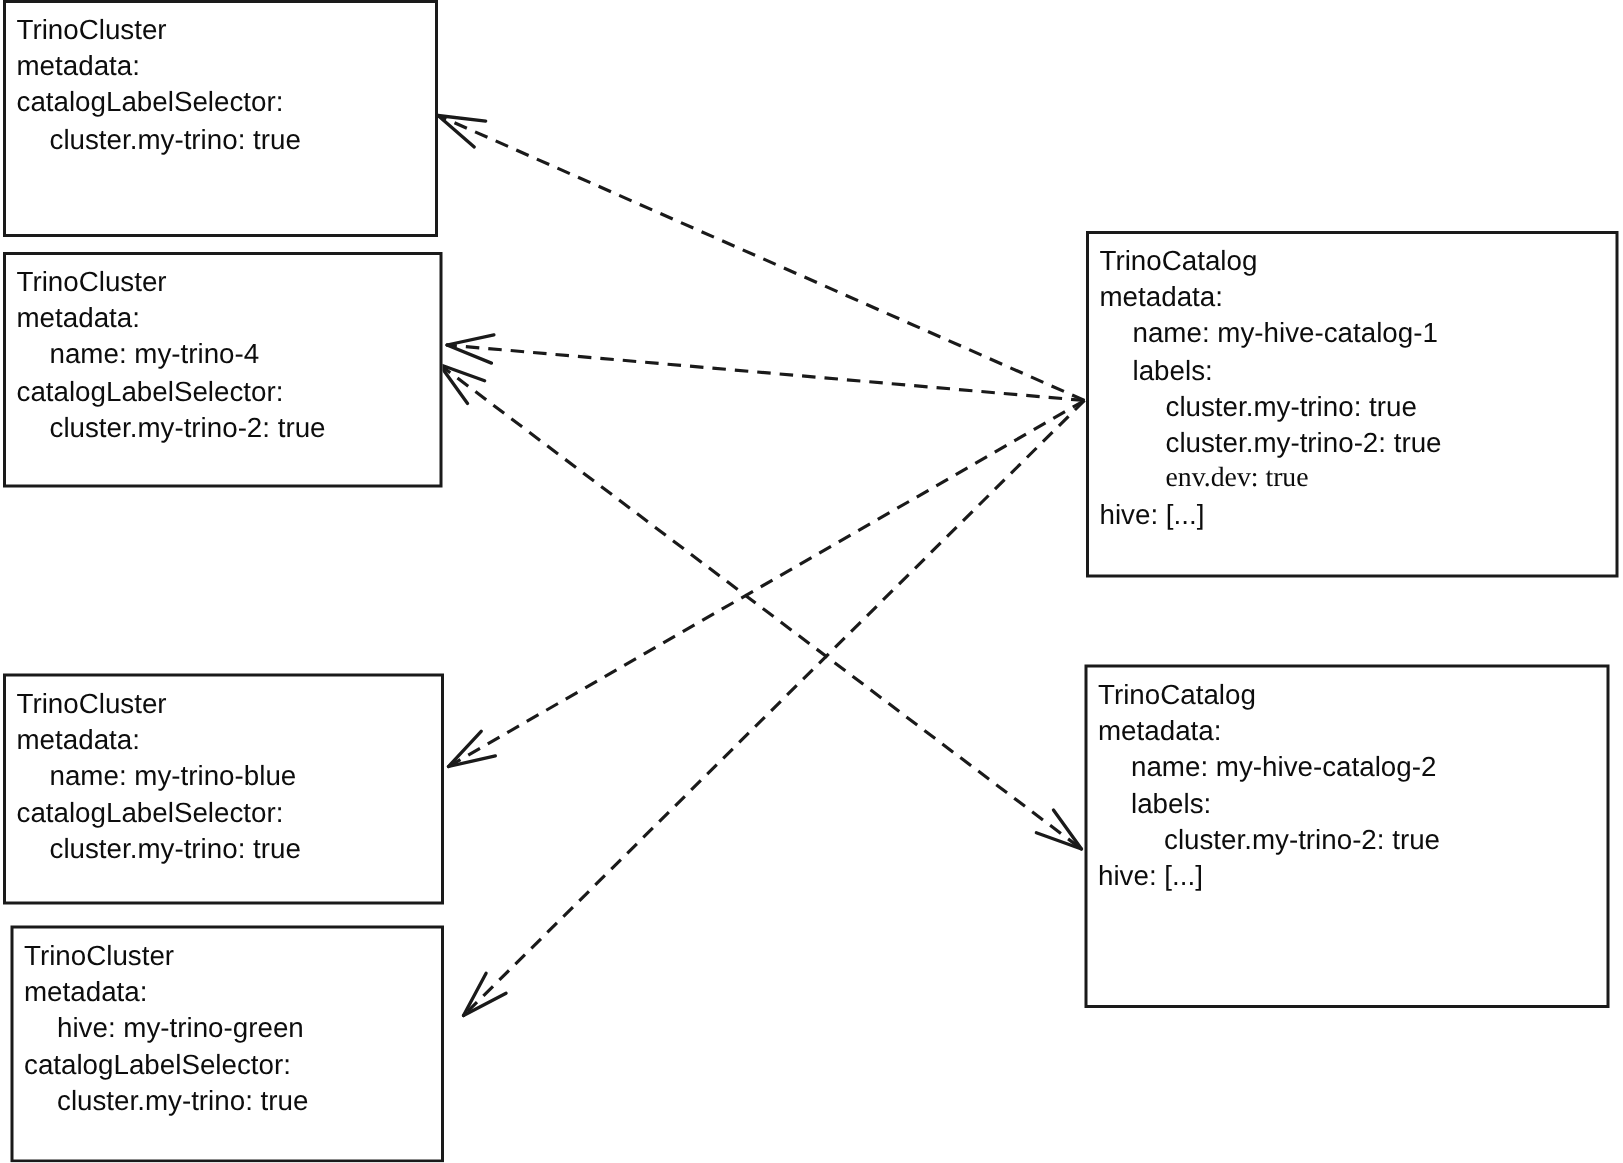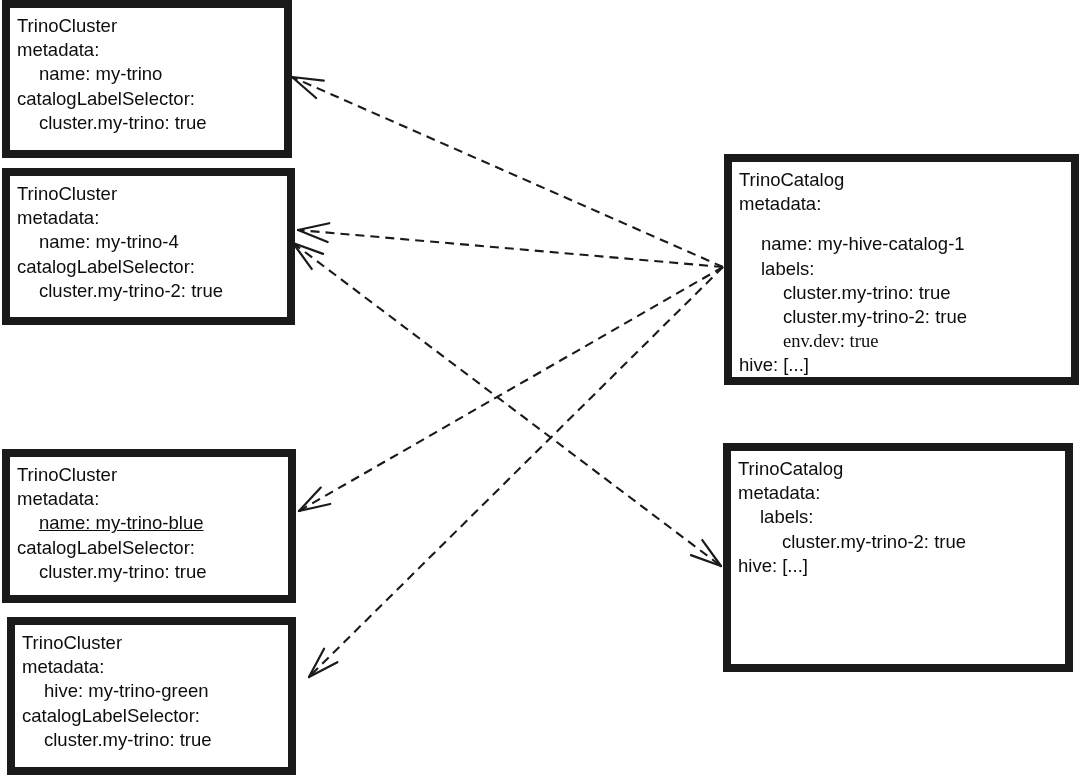--- a/index.html
+++ b/index.html
@@ -19,21 +19,21 @@
     position: absolute;
     left: 0;
     top: 0;
     width: 1082px;
     height: 775px;
     pointer-events: none;
   }
   .node {
     position: absolute;
     box-sizing: border-box;
-    border: 8px solid #14532d;
+    border: 2px solid #14532d;
     background: #ffffff;
     padding: 6px 6px 4px 7px;
   }
   .node-lines {
     margin: 0;
     padding: 0;
     list-style: none;
   }
   .line {
     font-size: 18.5px;
@@ -90,68 +90,68 @@
           <line x1="293" y1="243" x2="311.70523507376987" y2="268.96370891908566" stroke="#1a1a1a" stroke-width="2.2" stroke-linecap="round"></line>
         </g>
       </g>
     </svg>
 
   <div id="nodes-layer">
       <div class="node" style="left: 2px; top: 0px; width: 290px; height: 158px; border-color: rgb(26, 26, 26);">
         <div class="node-lines">
           <div class="line" style="color: rgb(13, 13, 13);">TrinoCluster</div>
           <div class="line" style="color: rgb(13, 13, 13);">metadata:</div>
-          <div class="line indent-1" style="color: rgb(13, 13, 13);">name: my-trino</div>
           <div class="line" style="color: rgb(13, 13, 13);">catalogLabelSelector:</div>
           <div class="line indent-1" style="color: rgb(13, 13, 13);">cluster.my-trino: true</div>
         </div>
       </div>
       <div class="node" style="left: 2px; top: 168px; width: 293px; height: 157px; border-color: rgb(26, 26, 26);">
         <div class="node-lines">
           <div class="line" style="color: rgb(13, 13, 13);">TrinoCluster</div>
           <div class="line" style="color: rgb(13, 13, 13);">metadata:</div>
           <div class="line indent-1" style="color: rgb(13, 13, 13);">name: my-trino-4</div>
           <div class="line" style="color: rgb(13, 13, 13);">catalogLabelSelector:</div>
           <div class="line indent-1" style="color: rgb(13, 13, 13);">cluster.my-trino-2: true</div>
         </div>
       </div>
       <div class="node" style="left: 2px; top: 449px; width: 294px; height: 154px; border-color: rgb(26, 26, 26);">
         <div class="node-lines">
           <div class="line" style="color: rgb(13, 13, 13);">TrinoCluster</div>
           <div class="line" style="color: rgb(13, 13, 13);">metadata:</div>
-          <div class="line indent-1" style="color: rgb(13, 13, 13); text-decoration: underline;">name: my-trino-blue</div>
+          <div class="line indent-1" style="color: rgb(13, 13, 13);">name: my-trino-blue</div>
           <div class="line" style="color: rgb(13, 13, 13);">catalogLabelSelector:</div>
           <div class="line indent-1" style="color: rgb(13, 13, 13);">cluster.my-trino: true</div>
         </div>
       </div>
       <div class="node" style="left: 7px; top: 617px; width: 289px; height: 158px; border-color: rgb(26, 26, 26);">
         <div class="node-lines">
           <div class="line" style="color: rgb(13, 13, 13);">TrinoCluster</div>
           <div class="line" style="color: rgb(13, 13, 13);">metadata:</div>
           <div class="line indent-1" style="color: rgb(13, 13, 13);">hive: my-trino-green</div>
           <div class="line" style="color: rgb(13, 13, 13);">catalogLabelSelector:</div>
           <div class="line indent-1" style="color: rgb(13, 13, 13);">cluster.my-trino: true</div>
         </div>
       </div>
       <div class="node" style="left: 724px; top: 154px; width: 355px; height: 231px; border-color: rgb(26, 26, 26);">
         <div class="node-lines">
           <div class="line" style="color: rgb(13, 13, 13);">TrinoCatalog</div>
           <div class="line" style="color: rgb(13, 13, 13);">metadata:</div>
-          <div class="line indent-1" style="color: rgb(13, 13, 13); margin-top: 16px;">name: my-hive-catalog-1</div>
+          <div class="line indent-1" style="color: rgb(13, 13, 13);">name: my-hive-catalog-1</div>
           <div class="line indent-1" style="color: rgb(13, 13, 13);">labels:</div>
           <div class="line indent-2" style="color: rgb(13, 13, 13);">cluster.my-trino: true</div>
           <div class="line indent-2" style="color: rgb(13, 13, 13);">cluster.my-trino-2: true</div>
           <div class="line indent-2" style="color: rgb(13, 13, 13); font-family: Liberation Serif, serif;">env.dev: true</div>
           <div class="line" style="color: rgb(13, 13, 13);">hive: [...]</div>
         </div>
       </div>
       <div class="node" style="left: 723px; top: 443px; width: 350px; height: 229px; border-color: rgb(26, 26, 26);">
         <div class="node-lines">
           <div class="line" style="color: rgb(13, 13, 13);">TrinoCatalog</div>
           <div class="line" style="color: rgb(13, 13, 13);">metadata:</div>
+          <div class="line indent-1" style="color: rgb(13, 13, 13);">name: my-hive-catalog-2</div>
           <div class="line indent-1" style="color: rgb(13, 13, 13);">labels:</div>
           <div class="line indent-2" style="color: rgb(13, 13, 13);">cluster.my-trino-2: true</div>
           <div class="line" style="color: rgb(13, 13, 13);">hive: [...]</div>
         </div>
       </div>
     </div>
 
 </div>
 
 </body></html>

